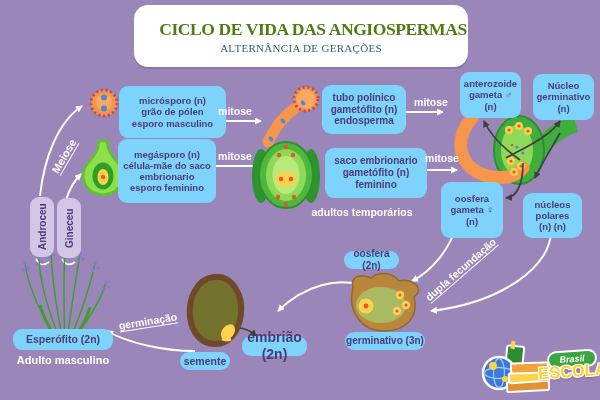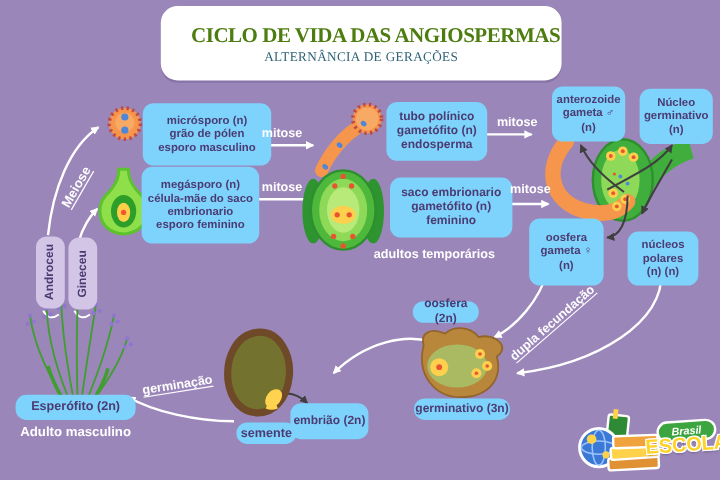--- a/index.html
+++ b/index.html
@@ -250,22 +250,22 @@
 germinativo
 (n)</div>
   <div class="box" style="left:441px;top:182px;width:62px;height:56px;font-size:9.5px;">oosfera
 gameta ♀
 (n)</div>
   <div class="box" style="left:523px;top:181px;width:59px;height:45px;font-size:9.5px;margin-top:12px;">núcleos
 polares
 (n) (n)</div>
   <div class="box" style="left:344px;top:251px;width:55px;height:18px;font-size:10px;">oosfera (2n)</div>
   <div class="box" style="left:345px;top:332px;width:80px;height:18px;font-size:10px;">germinativo (3n)</div>
-  <div class="box" style="left:242px;top:336px;width:65px;height:30px;font-size:10px;">embrião (2n)</div>
-  <div class="box" style="left:197px;top:352px;width:50px;height:18px;font-size:10.5px;">semente</div>
+  <div class="box" style="left:242px;top:336px;width:65px;height:20px;font-size:14px;">embrião (2n)</div>
+  <div class="box" style="left:180px;top:352px;width:50px;height:18px;font-size:10.5px;">semente</div>
   <div class="box" style="left:13px;top:329px;width:100px;height:21px;font-size:10.5px;">Esperófito (2n)</div>
   <div class="vbox" style="left:30px;top:197px;width:24px;height:60px;font-size:10px;">Androceu</div>
   <div class="vbox" style="left:57px;top:198px;width:24px;height:60px;font-size:10px;">Gineceu</div>
 
   <div class="wlabel" style="left:207px;top:106px;width:56px;font-size:10.5px;">mitose</div>
   <div class="wlabel" style="left:207px;top:151px;width:56px;font-size:10.5px;">mitose</div>
   <div class="wlabel" style="left:403px;top:97px;width:56px;font-size:10.5px;">mitose</div>
   <div class="wlabel" style="left:414px;top:153px;width:56px;font-size:10.5px;">mitose</div>
   <div class="wlabel rot" style="left:33px;top:150px;width:62px;font-size:11px;transform:rotate(-60deg);">Meiose</div>
   <div class="wlabel rot" style="left:107px;top:316px;width:82px;font-size:10.5px;transform:rotate(-9deg);">germinação</div>

